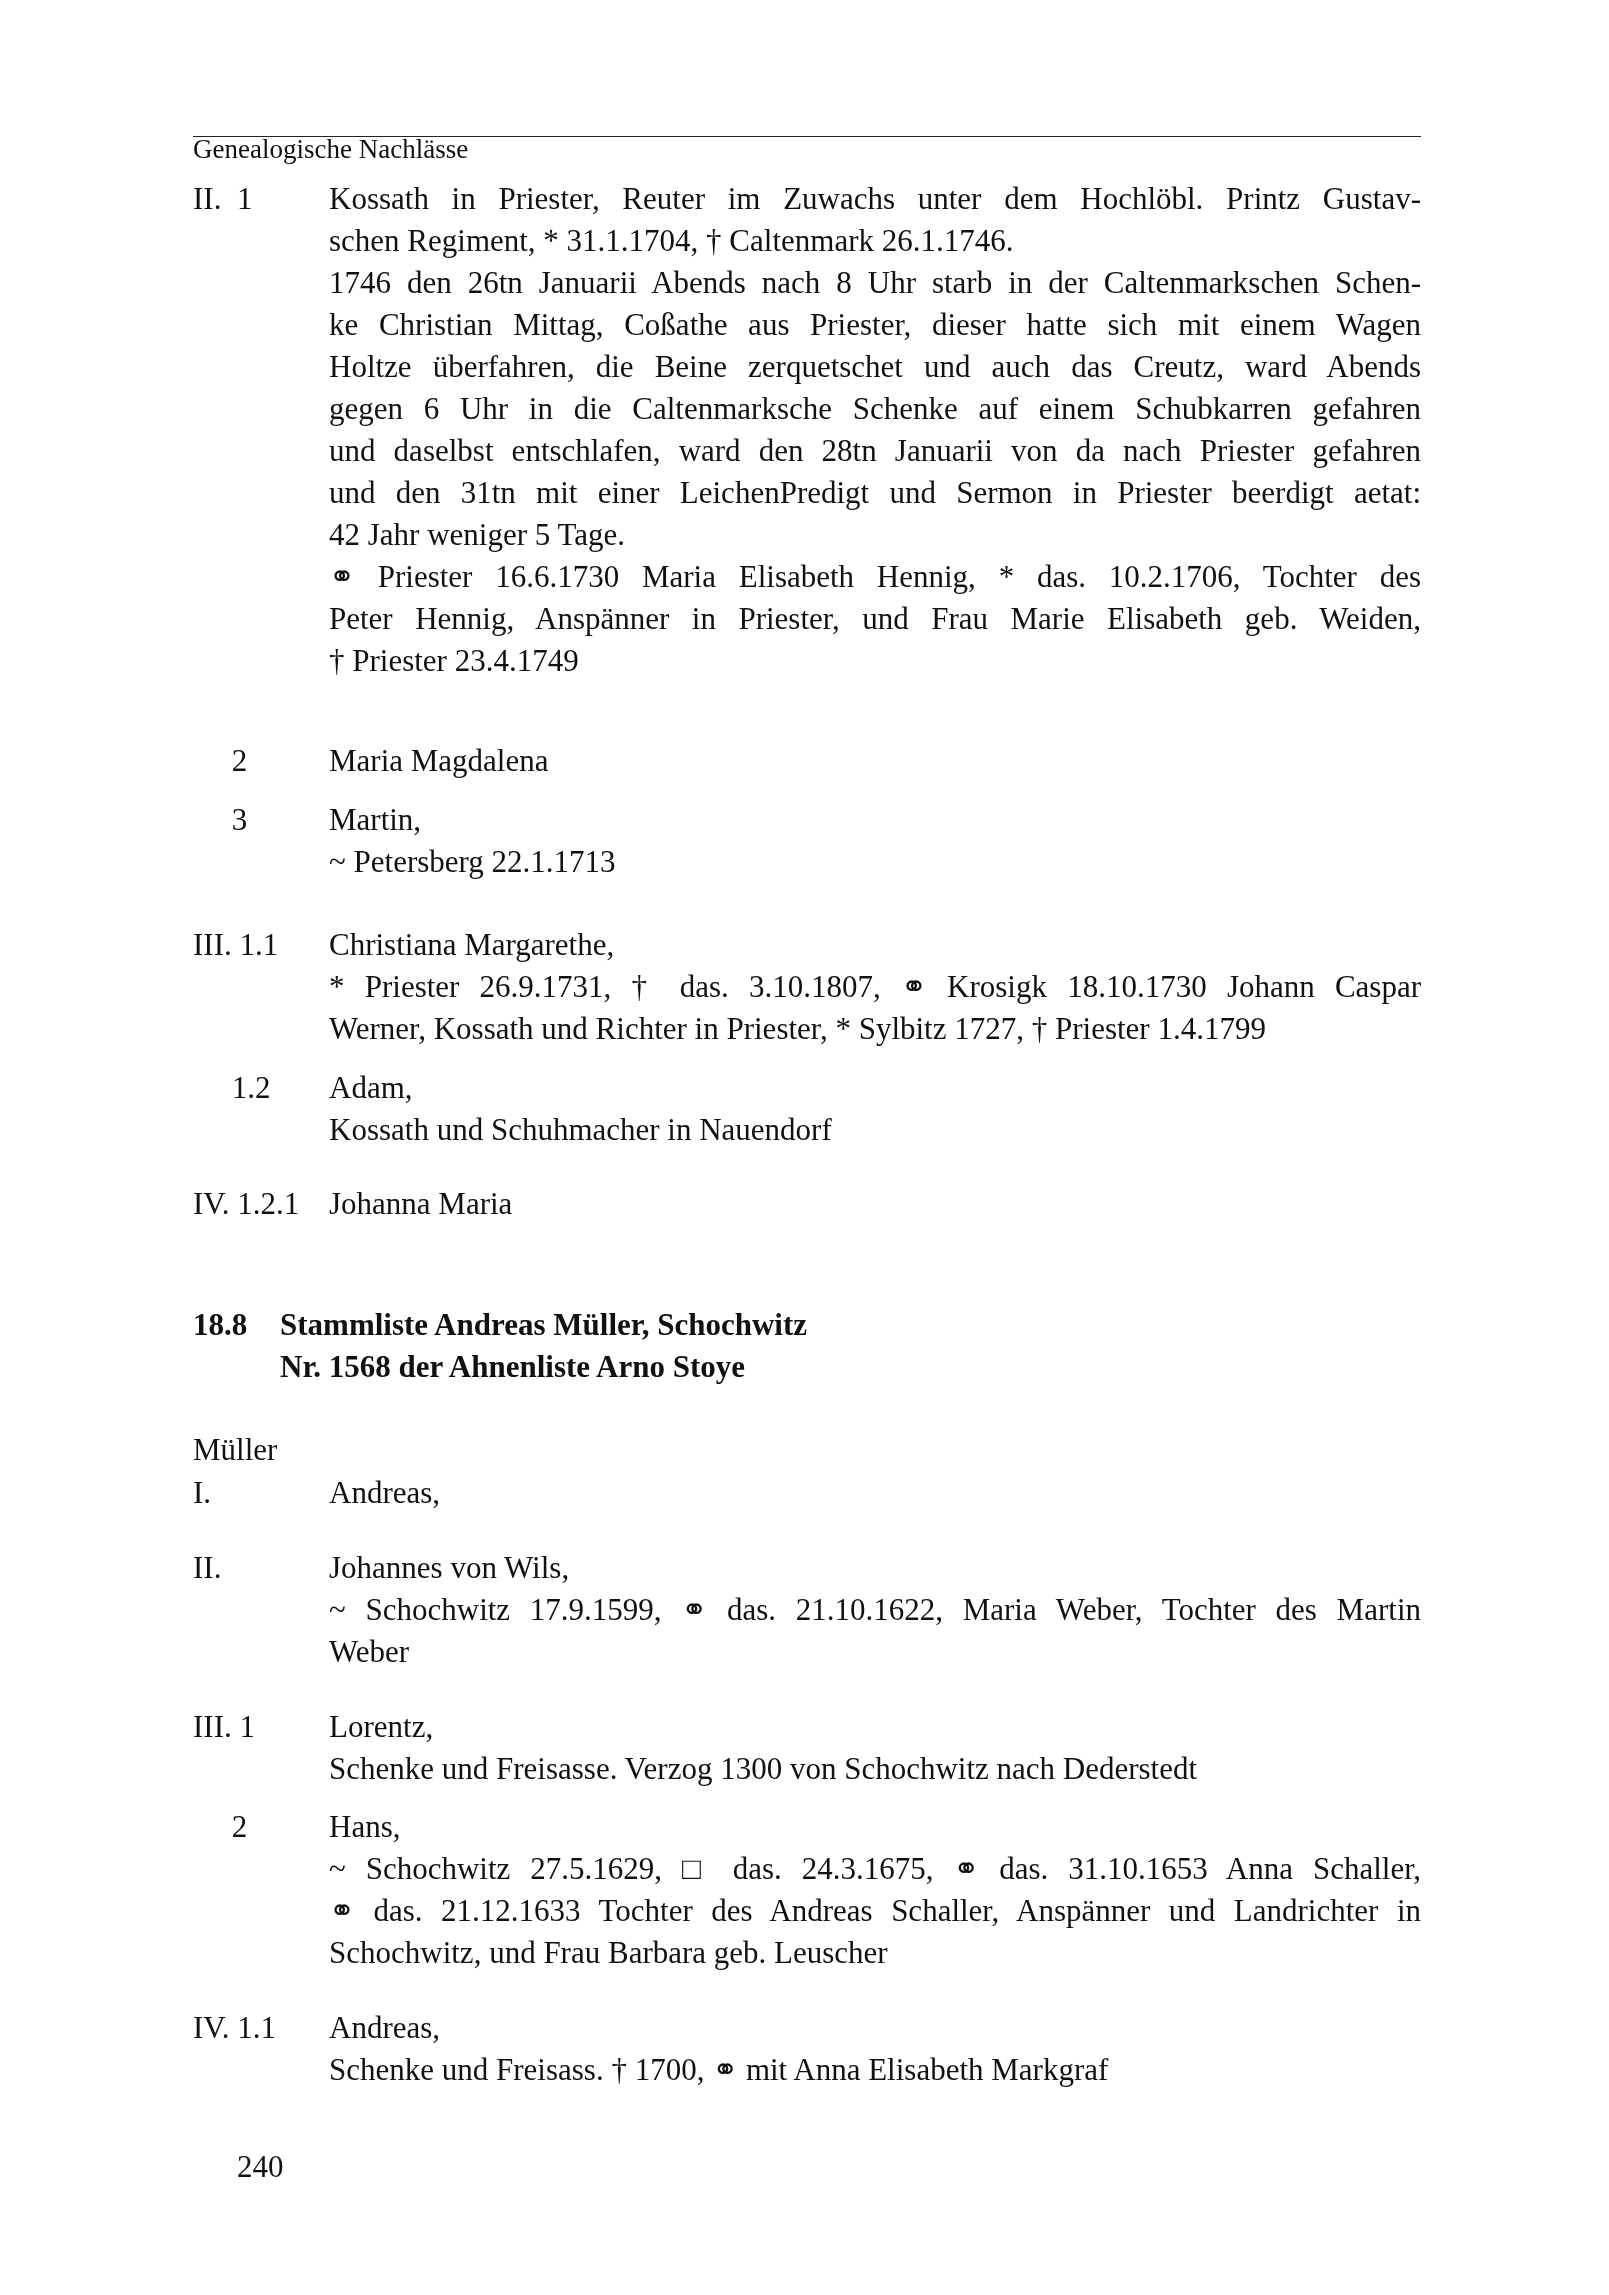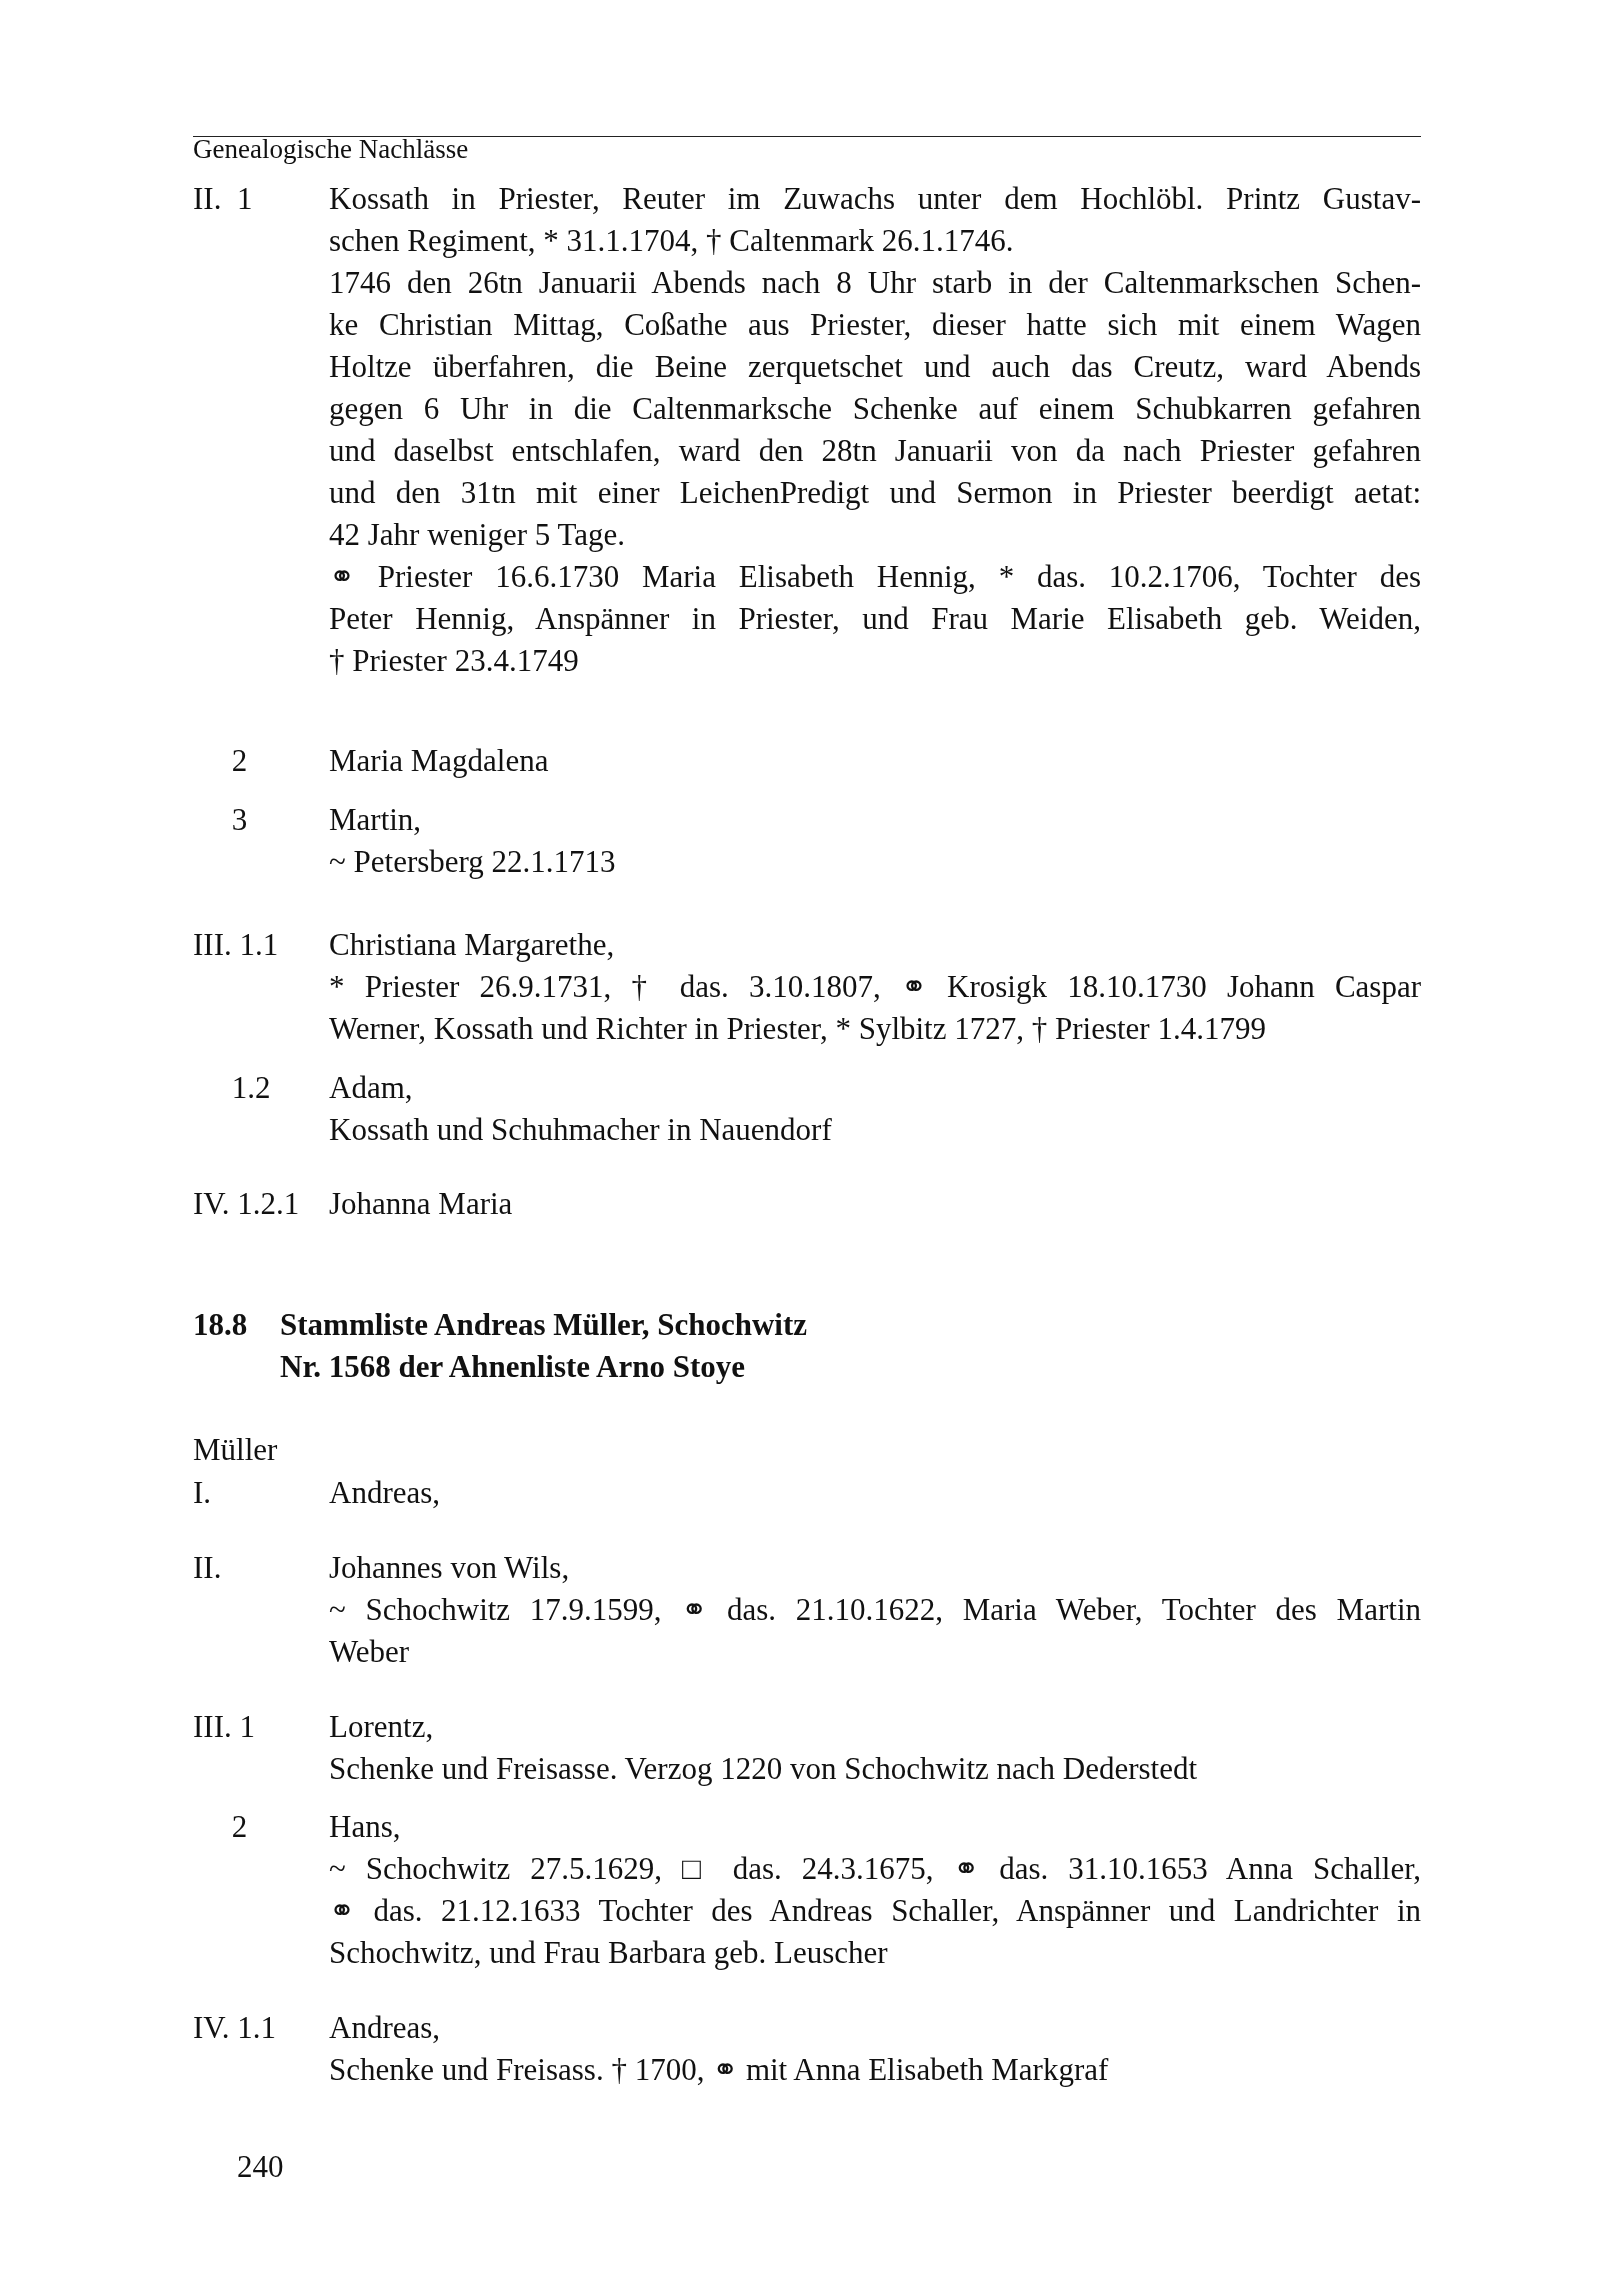--- a/index.html
+++ b/index.html
@@ -116,21 +116,21 @@
     <span class="line solo">Johannes von Wils,</span>
     <span class="line">~ Schochwitz 17.9.1599, ⚭ das. 21.10.1622, Maria Weber, Tochter des Martin</span>
     <span class="line last">Weber</span>
   </div>
 </div>
 
 <div class="entry" style="top:1706px">
   <span class="label">III. 1</span>
   <div class="body">
     <span class="line solo">Lorentz,</span>
-    <span class="line last">Schenke und Freisasse. Verzog 1220 von Schochwitz nach Dederstedt</span>
+    <span class="line last">Schenke und Freisasse. Verzog 1300 von Schochwitz nach Dederstedt</span>
   </div>
 </div>
 
 <div class="entry" style="top:1806px">
   <span class="label">     2</span>
   <div class="body">
     <span class="line solo">Hans,</span>
     <span class="line">~ Schochwitz 27.5.1629, □ das. 24.3.1675, ⚭ das. 31.10.1653 Anna Schaller,</span>
     <span class="line">⚭ das. 21.12.1633 Tochter des Andreas Schaller, Anspänner und Landrichter in</span>
     <span class="line last">Schochwitz, und Frau Barbara geb. Leuscher</span>

